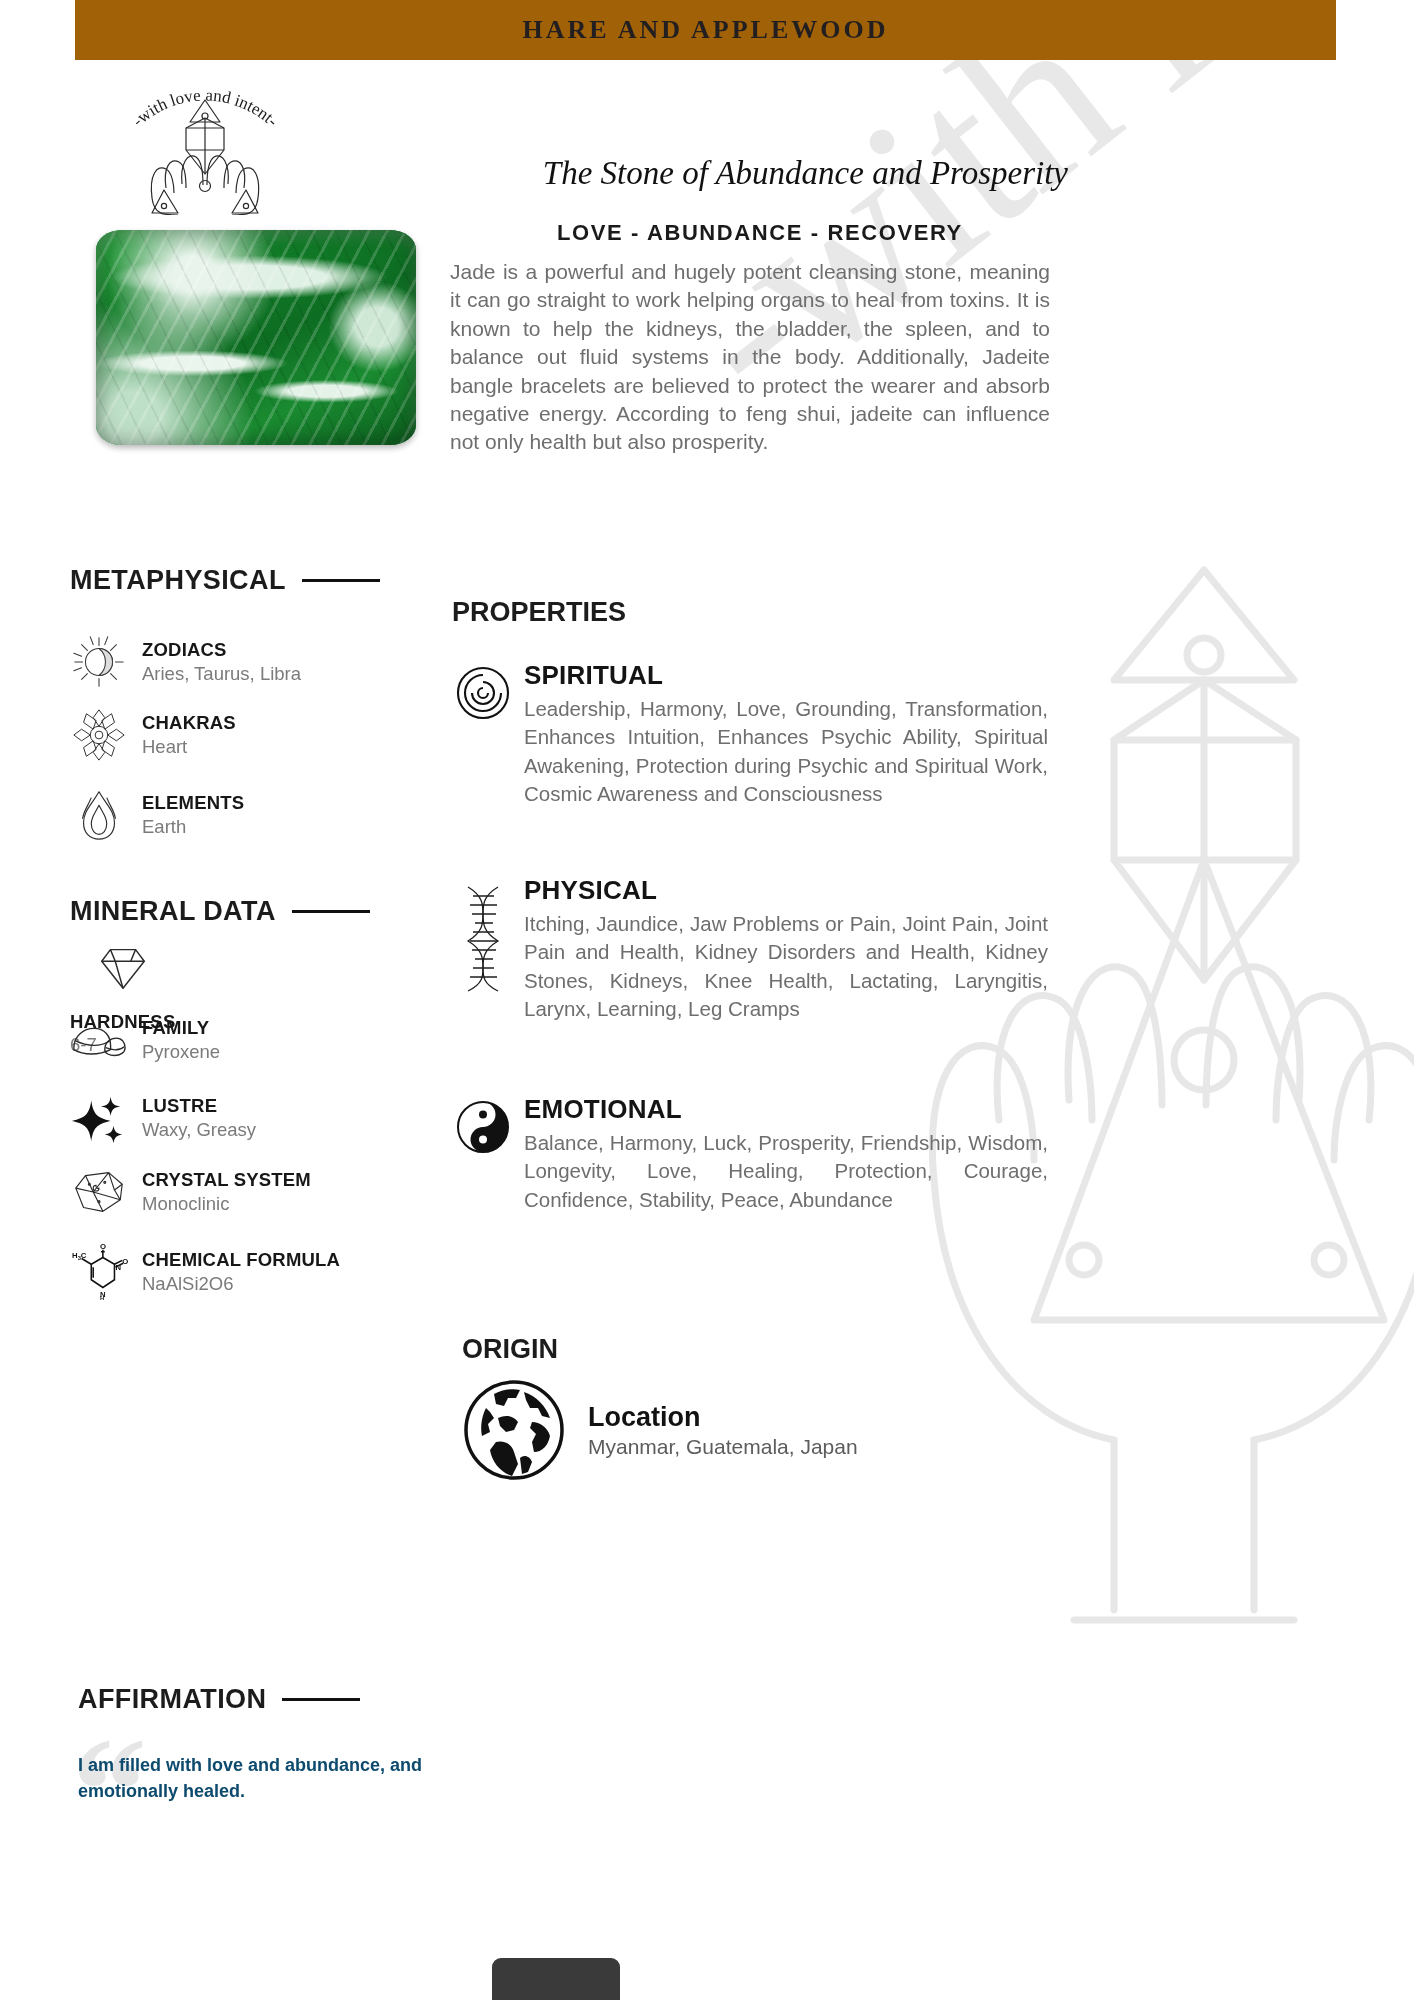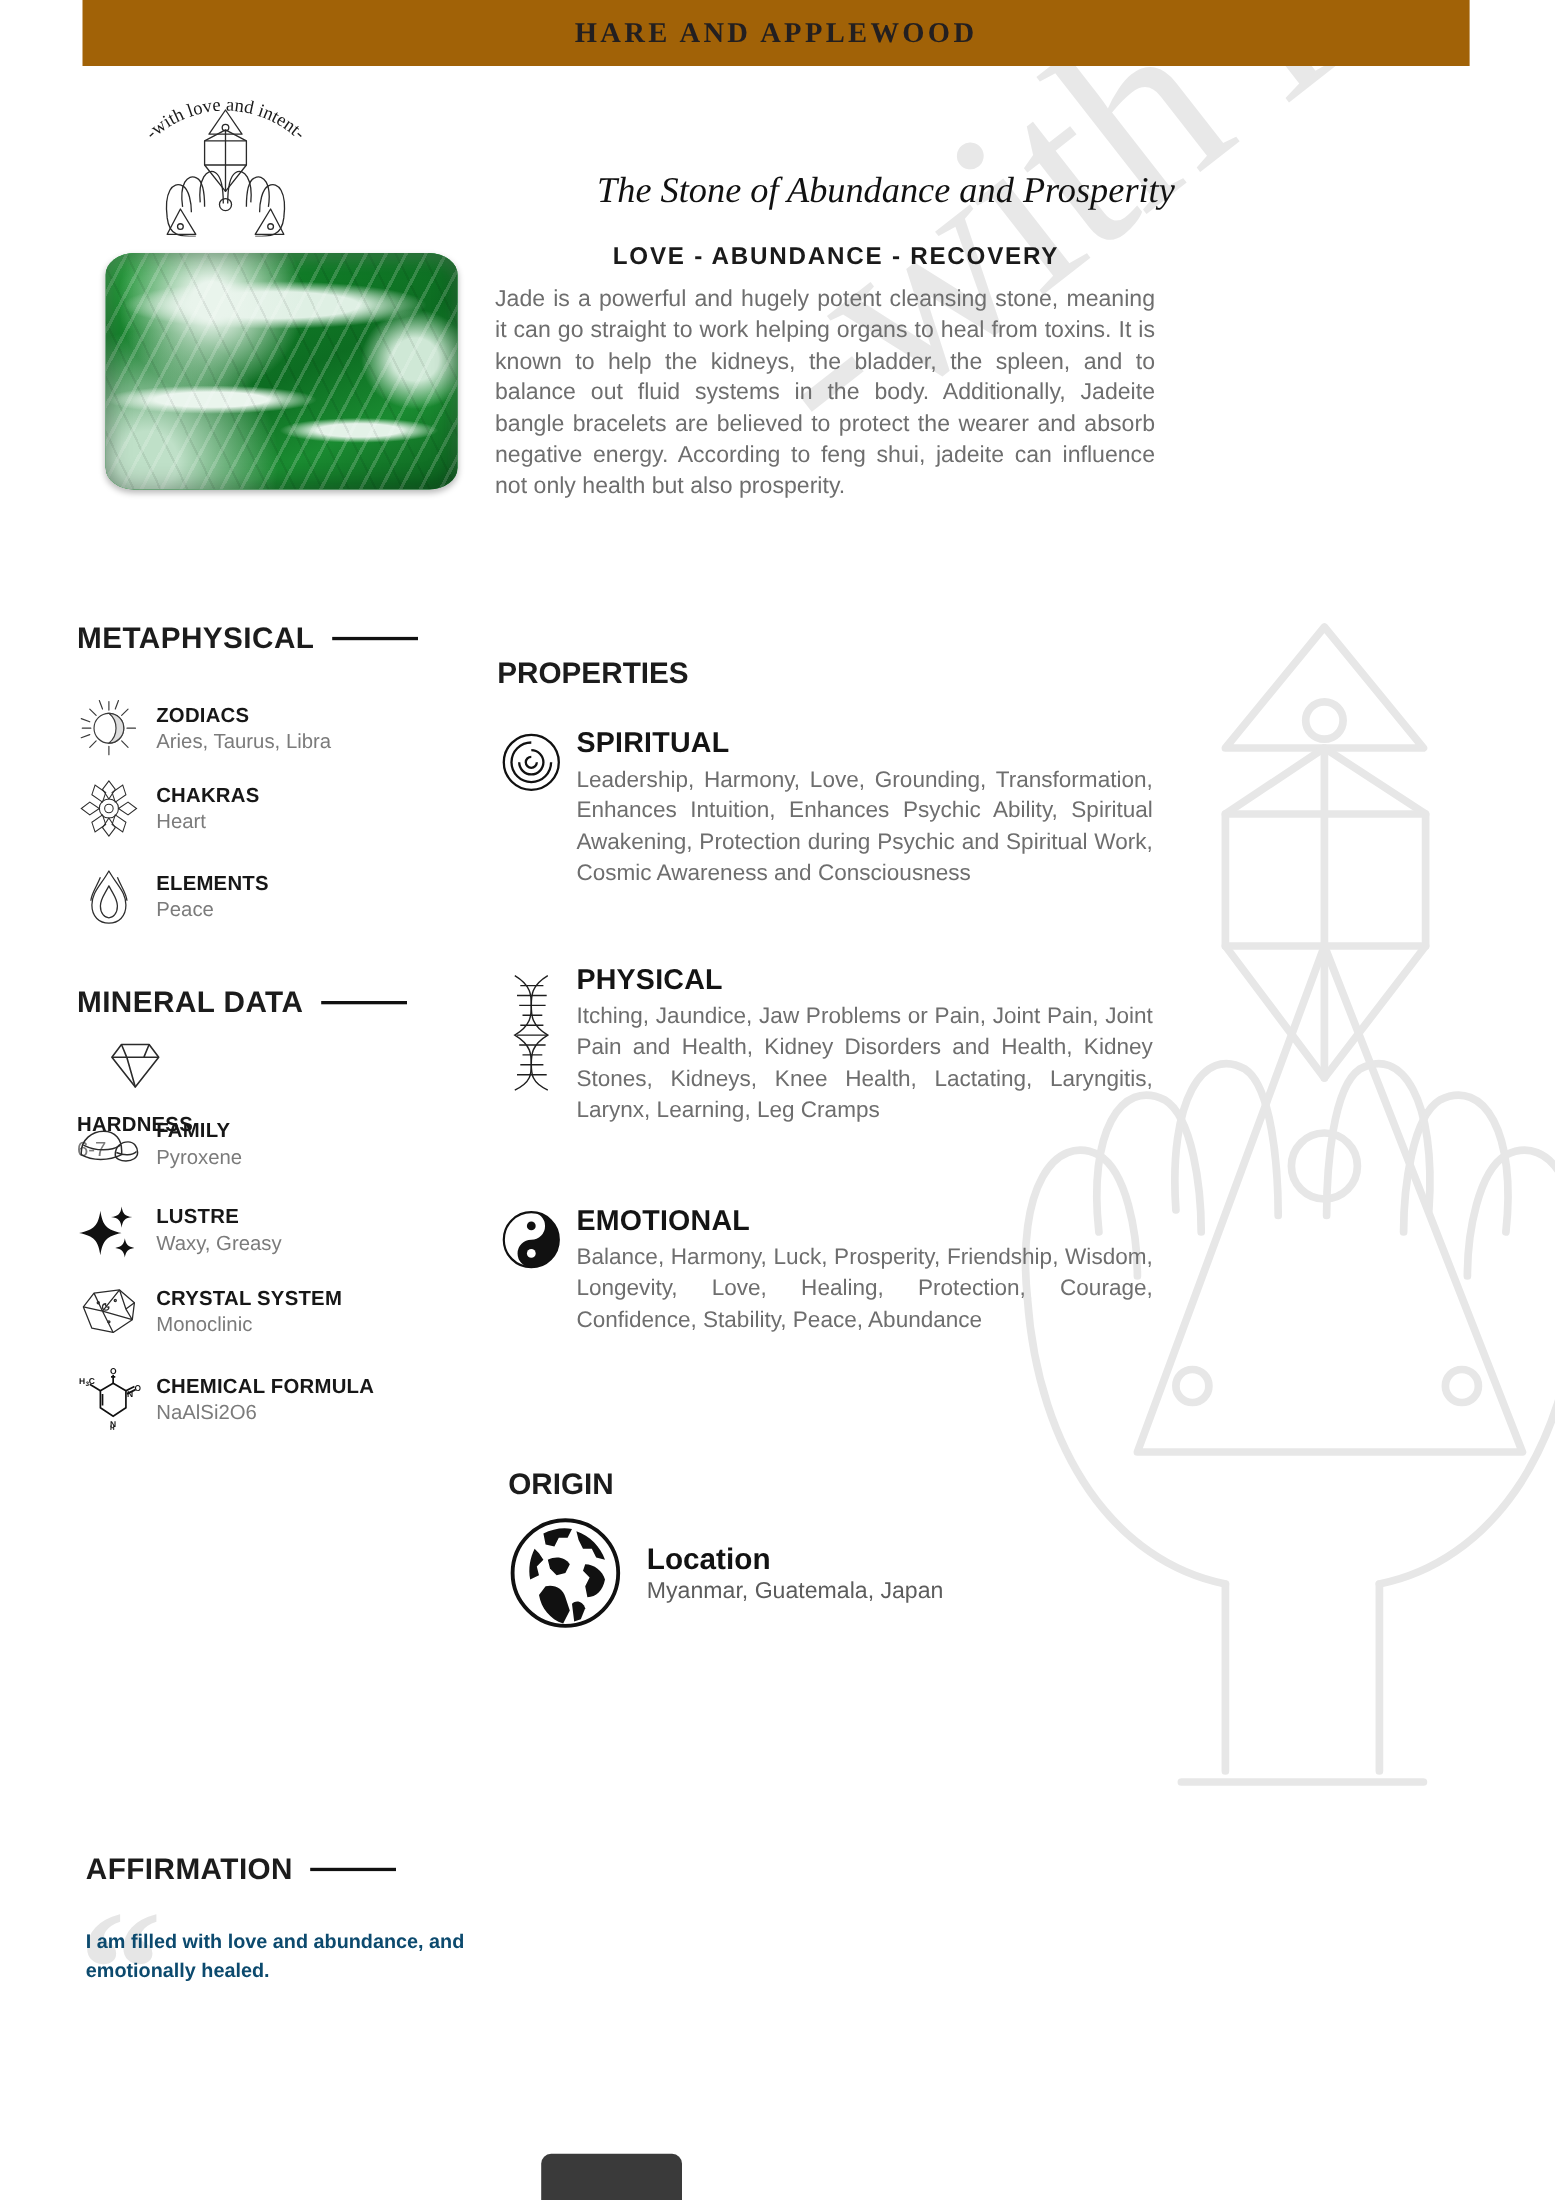--- a/index.html
+++ b/index.html
@@ -260,21 +260,21 @@
           <g fill="none" stroke="#2e2e2e" stroke-width="1.2" stroke-linejoin="round">
         <path d="M30 6 C22 20, 14 26, 14 38 C14 49, 21 55, 30 55 C39 55, 46 49, 46 38 C46 26, 38 20, 30 6Z"></path>
         <path d="M30 20 C26 28, 22 32, 22 39 C22 46, 26 50, 30 50 C34 50, 38 46, 38 39 C38 32, 34 28, 30 20Z"></path>
         <path d="M22 12 C18 22, 14 26, 13 34"></path>
             <path d="M38 12 C42 22, 46 26, 47 34"></path>
       </g>
         </svg>
     </div>
     <div>
       <div class="lbl">ELEMENTS</div>
-      <div class="val">Peace</div>
+      <div class="val">Earth</div>
     </div>
   </div>
 
   <div class="sec-h" style="left:70px; top:896px;">
     <div class="txt">MINERAL DATA</div>
     <div class="rule"></div>
   </div>
 
   <div class="drow" style="left:70px; top:938px;flex-direction:column;">
     <div class="ico">

